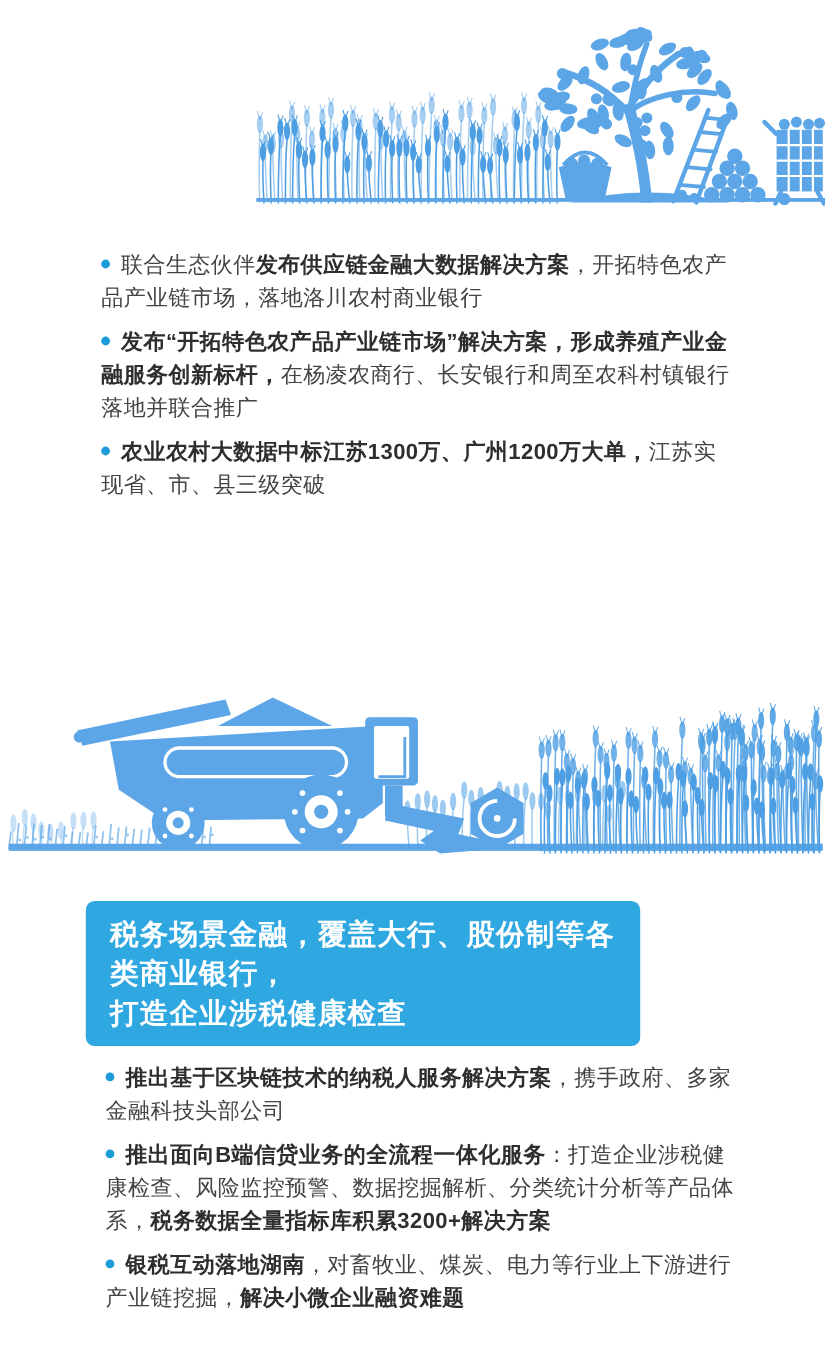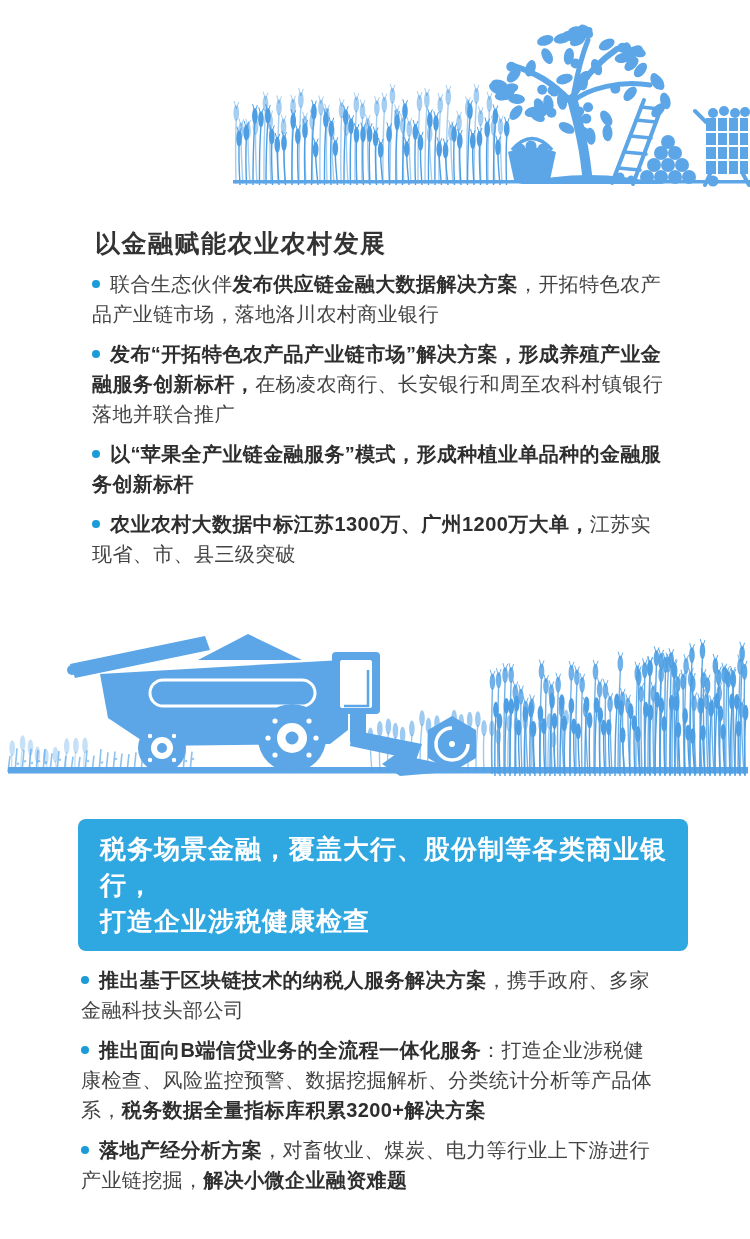--- a/index.html
+++ b/index.html
@@ -28,25 +28,25 @@
     letter-spacing:0.4px;
   }
   .dot{
     display:inline-block;width:8px;height:8px;border-radius:50%;
     background:var(--dot);margin-right:10px;transform:translateY(-3px);
   }
   .b{font-weight:700;color:var(--boldtext);}
   .r{font-weight:400;}
   .s2{position:absolute;top:819px;left:78px;width:600px;}
   .banner{
-    box-sizing:border-box;width:610px;border-radius:8px;background:var(--banner);
+    box-sizing:border-box;width:504px;border-radius:8px;background:var(--banner);
     color:#fff;font-weight:700;font-size:26px;line-height:36px;
     padding:12px 16px 12px 22px;letter-spacing:1px;
   }
-  .s2 ul.bl{margin:14px 0 0 3px;width:580px;}
+  .s2 ul.bl{margin:14px 0 0 18px;width:580px;}
 </style>
 </head>
 <body>
 
 <svg class="illus-top" viewBox="0 0 750 196">
   <g id="wheatTop">
       <path d="M236 184 Q 235.12993842095966 145.4604926323227 236.25987684191932 118.92098526464542" stroke="#4D9EE3" stroke-width="1.4" fill="none" opacity="0.5"></path>
       <ellipse cx="236.25987684191932" cy="112.92098526464542" rx="2.8" ry="8" fill="#4D9EE3" opacity="0.5"></ellipse>
       <path d="M236.25987684191932 108.92098526464542 L234.05987684191933 100.92098526464542 M236.25987684191932 108.92098526464542 L238.75987684191932 101.92098526464542" stroke="#4D9EE3" stroke-width="1" fill="none" opacity="0.5"></path>
       <path d="M243 184 Q 241.04630697816174 154.1295441747061 241.09261395632348 136.2590883494122" stroke="#4D9EE3" stroke-width="1.4" fill="none" opacity="0.5"></path>
@@ -391,25 +391,23 @@
       <circle class="fB" cx="745" cy="112" r="5"></circle>
     <rect class="fB" x="706" y="118" width="42" height="56"></rect>
     <path class="sW" d="M717 118 L717 174 M728 118 L728 174 M739 118 L739 174 M706 132 L748 132 M706 146 L748 146 M706 160 L748 160" stroke-width="2" fill="none"></path>
     <path class="sB" d="M710 174 L705 185 M743 174 L749 185 M706 122 L695 111" stroke-width="4" fill="none" stroke-linecap="round"></path>
     <circle class="fB" cx="713" cy="181" r="5.5"></circle>
   </g>
   <rect class="fB" x="233" y="180" width="517" height="3.5"></rect>
 </svg>
 
 <section class="s1">
-  <h1>以金融赋能农业农村发展</h1>
   <ul class="bl">
       <li><span class="dot"></span><span class="r">联合生态伙伴</span><span class="b">发布供应链金融大数据解决方案</span><span class="r">，开拓特色农产品产业链市场，落地洛川农村商业银行</span></li>
       <li><span class="dot"></span><span class="b">发布“开拓特色农产品产业链市场”解决方案，形成养殖产业金融服务创新标杆，</span><span class="r">在杨凌农商行、长安银行和周至农科村镇银行落地并联合推广</span></li>
-      <li><span class="dot"></span><span class="b">以“苹果全产业链金融服务”模式，形成种植业单品种的金融服务创新标杆</span></li>
       <li><span class="dot"></span><span class="b">农业农村大数据中标江苏1300万、广州1200万大单，</span><span class="r">江苏实现省、市、县三级突破</span></li>
     </ul>
 </section>
 
 <svg class="illus-mid" viewBox="0 0 750 164">
   <rect class="fB" x="8" y="145" width="740" height="6.5"></rect>
   <g id="stubble">
       <path d="M8 150 L10 133.72733017291102" stroke="#5CA6E7" stroke-width="1.6" opacity="0.7" fill="none"></path>
       <path d="M15 150 L17 126.22458117811766" stroke="#5CA6E7" stroke-width="1.6" opacity="0.7" fill="none"></path>
       <circle cx="18" cy="141.68558635063528" r="1.3" fill="#5CA6E7" opacity="0.6"></circle>
@@ -855,15 +853,15 @@
 </svg>
 
 <section class="s2">
   <div class="banner">
     <div>税务场景金融，覆盖大行、股份制等各类商业银行，</div>
     <div>打造企业涉税健康检查</div>
   </div>
   <ul class="bl">
       <li><span class="dot"></span><span class="b">推出基于区块链技术的纳税人服务解决方案</span><span class="r">，携手政府、多家金融科技头部公司</span></li>
       <li><span class="dot"></span><span class="b">推出面向B端信贷业务的全流程一体化服务</span><span class="r">：打造企业涉税健康检查、风险监控预警、数据挖掘解析、分类统计分析等产品体系，</span><span class="b">税务数据全量指标库积累3200+解决方案</span></li>
-      <li><span class="dot"></span><span class="b">落地产经分析方案</span><span class="r">，对畜牧业、煤炭、电力等行业上下游进行产业链挖掘，</span><span class="b">解决小微企业融资难题</span></li>
+      <li><span class="dot"></span><span class="b">银税互动落地湖南</span><span class="r">，对畜牧业、煤炭、电力等行业上下游进行产业链挖掘，</span><span class="b">解决小微企业融资难题</span></li>
     </ul>
 </section>
 
 </body></html>

